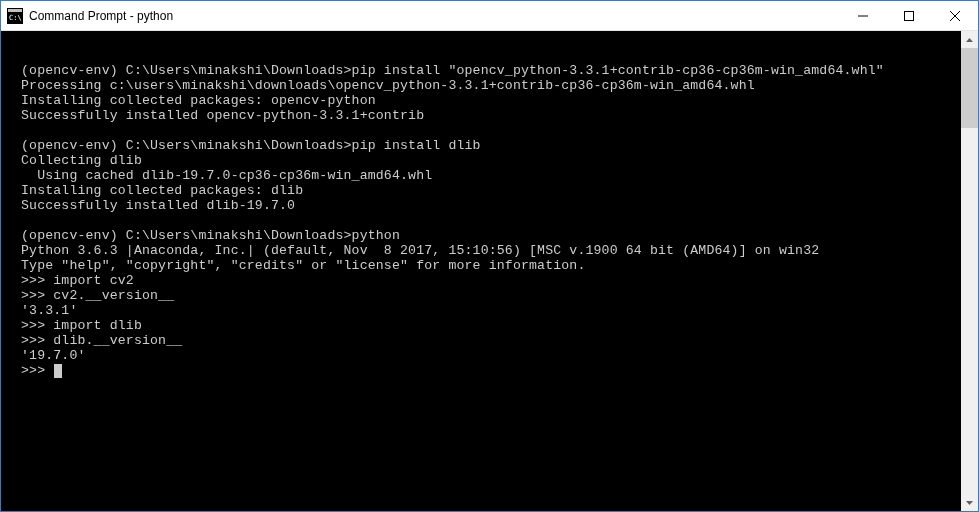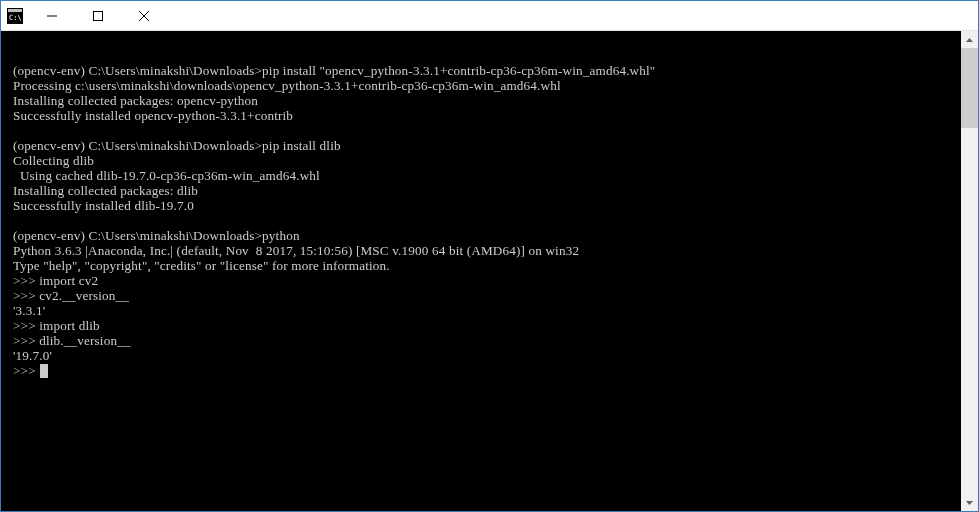--- a/index.html
+++ b/index.html
@@ -58,22 +58,22 @@
     
     .terminal-wrap {
       flex: 1;
       display: flex;
       background: #000000;
       position: relative;
     }
     
     .terminal {
       flex: 1;
-      padding: 2px 12px;
-      font-family: Liberation Serif, serif;
+      padding: 2px 20px;
+      font-family: Liberation Mono, monospace;
       font-size: 13.2px;
       line-height: 15px;
       color: #cccccc;
       white-space: pre;
       overflow: hidden;
       letter-spacing: 0.15px;
     }
     
     .scrollbar {
       width: 17px;
@@ -123,20 +123,21 @@
 
 <div class="window">
   <div class="titlebar">
     <div class="titlebar-icon">
       <svg viewBox="0 0 16 16">
         <rect x="0" y="0" width="16" height="16" fill="#000"></rect>
         <rect x="1" y="1" width="14" height="3" fill="#c0c0c0"></rect>
         <text x="2" y="12" font-size="7" fill="#fff" font-family="monospace">C:\</text>
       </svg>
     </div>
+    <div class="titlebar-title">Command Prompt - python</div>
     <div class="titlebar-controls">
       <div class="titlebar-btn">
         <svg width="10" height="10" viewBox="0 0 10 10">
             <line x1="0" y1="5" x2="10" y2="5" stroke="#000" stroke-width="1"></line>
           </svg>
       </div>
       <div class="titlebar-btn">
         <svg width="10" height="10" viewBox="0 0 10 10">
             <rect x="0.5" y="0.5" width="9" height="9" fill="none" stroke="#000" stroke-width="1"></rect>
           </svg>

